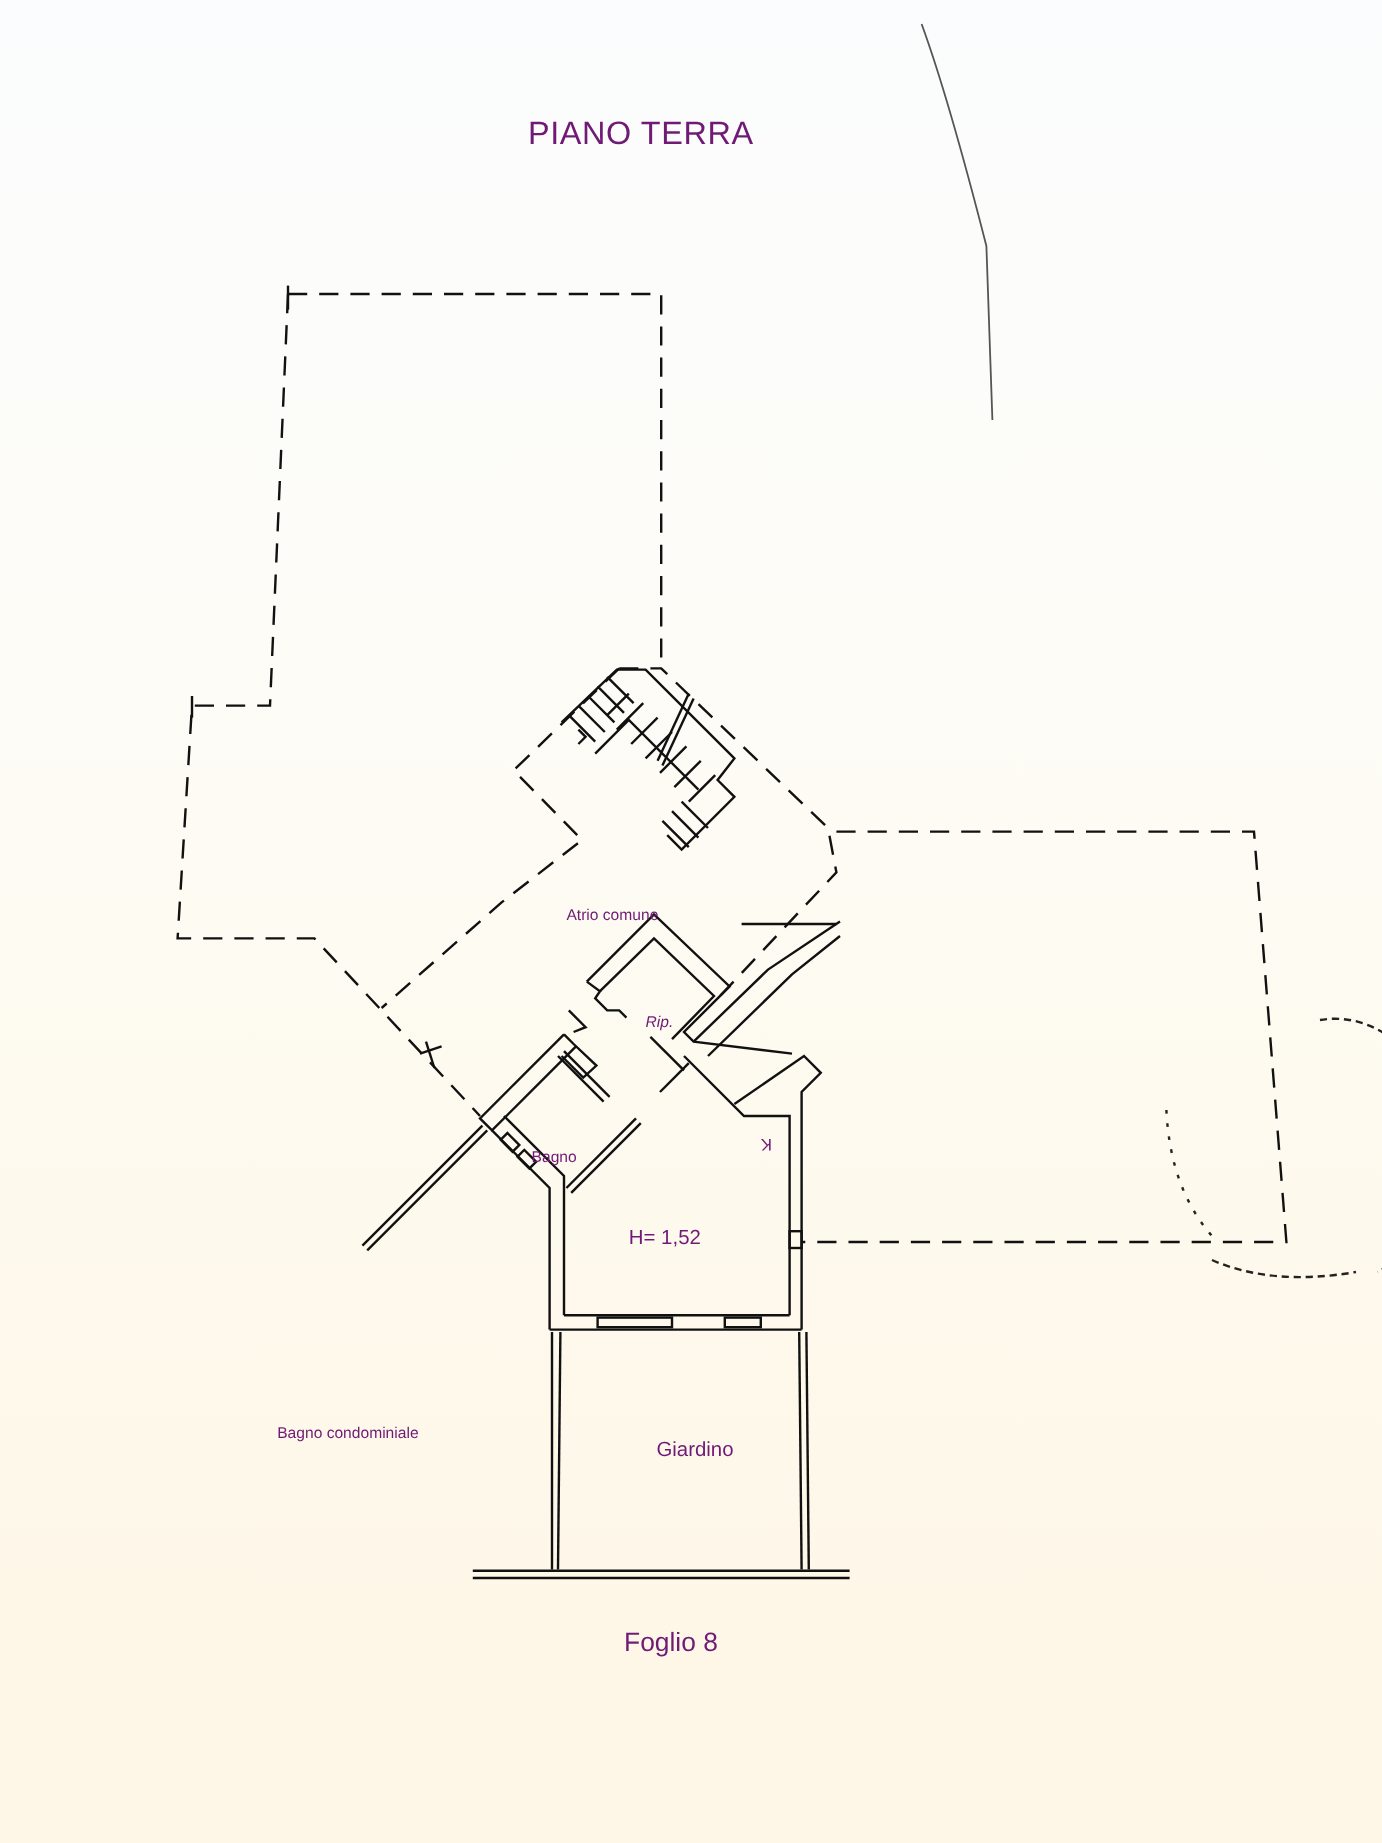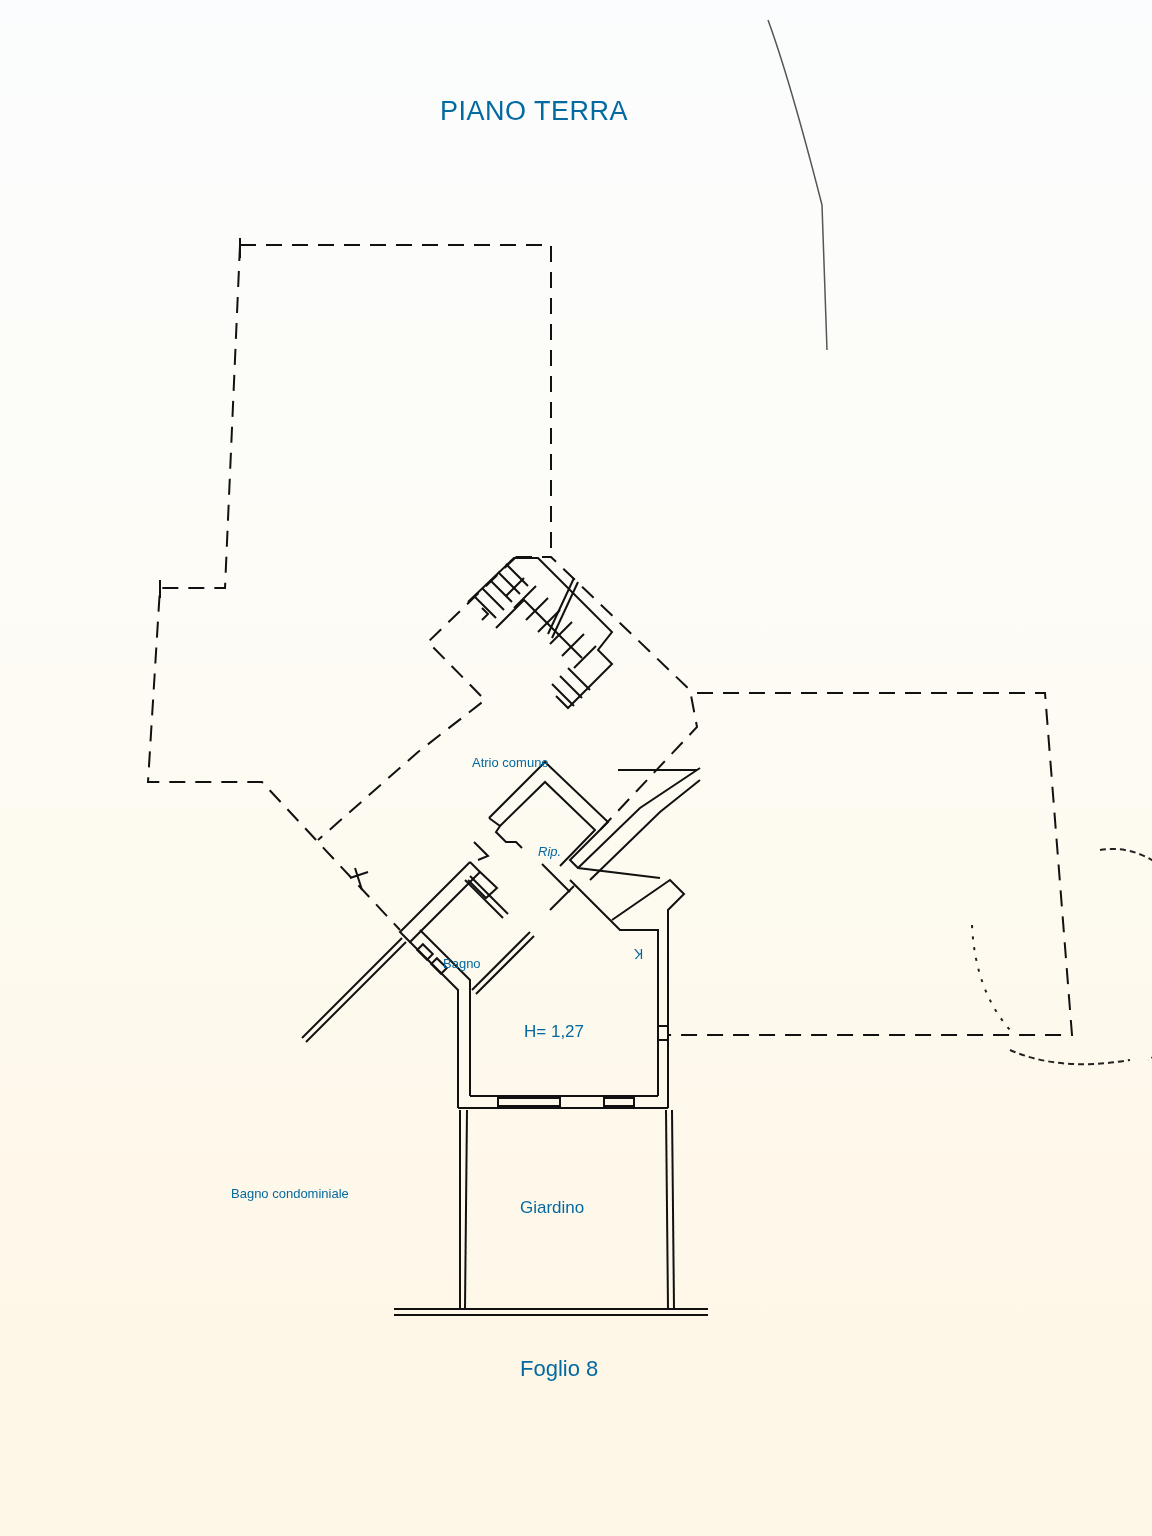--- a/index.html
+++ b/index.html
@@ -22,39 +22,39 @@
     svg.plan {
       position: absolute;
       left: 0;
       top: 0;
       width: 1152px;
       height: 1536px;
     }
     .lbl {
       position: absolute;
       white-space: nowrap;
-      color: #0369a1;
+      color: #701a75;
       font-family: "Liberation Sans", sans-serif;
     }
     .title {
       left: 440px;
       top: 96px;
       font-size: 27px;
       letter-spacing: 0.5px;
     }
     .room {
       font-size: 13px;
       margin-top: 20px;
     }
     .atrio { left: 472px; top: 735px; }
     .rip { left: 538px; top: 824px; font-style: italic; }
     .bagno { left: 443px; top: 936px; }
     .height { left: 524px; top: 1022px; font-size: 17px; }
     .aiuola { left: 231px; top: 1166px; }
-    .giardino { left: 520px; top: 1198px; font-size: 17px; }
+    .giardino { left: 547px; top: 1198px; font-size: 17px; }
     .foglio { left: 520px; top: 1356px; font-size: 22px; }
     .kmark { left: 634px; top: 946px; font-size: 14px; transform: rotate(180deg); }
   </style>
 </head>
 <body>
 
 <div class="sheet">
 
   <svg class="plan" viewBox="0 0 1152 1536" xmlns="http://www.w3.org/2000/svg">
 
@@ -147,17 +147,17 @@
       <path d="M1010 1050 Q1060 1072 1130 1060"></path>
       <path d="M972 925 Q975 990 1010 1030" stroke-dasharray="3 8"></path>
     </g>
   </svg>
 
   <div class="lbl title">PIANO TERRA</div>
   <div class="lbl room atrio">Atrio comune</div>
   <div class="lbl room rip">Rip.</div>
   <div class="lbl room bagno">Bagno</div>
   <div class="lbl kmark">K</div>
-  <div class="lbl height">H= 1,27</div>
+  <div class="lbl height">H= 1,52</div>
   <div class="lbl room aiuola">Bagno condominiale</div>
   <div class="lbl giardino">Giardino</div>
   <div class="lbl foglio">Foglio 8</div>
 </div>
 
 </body></html>

